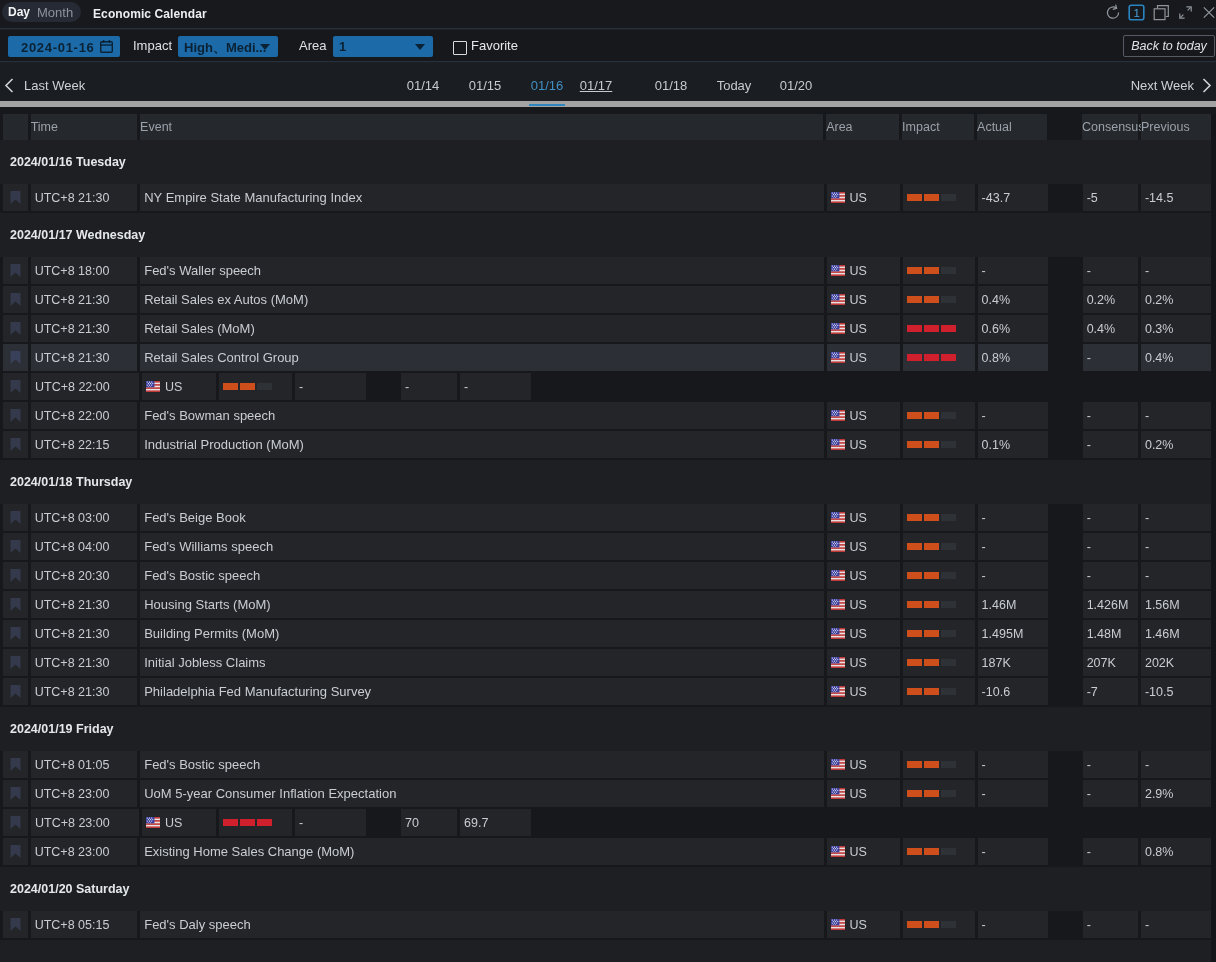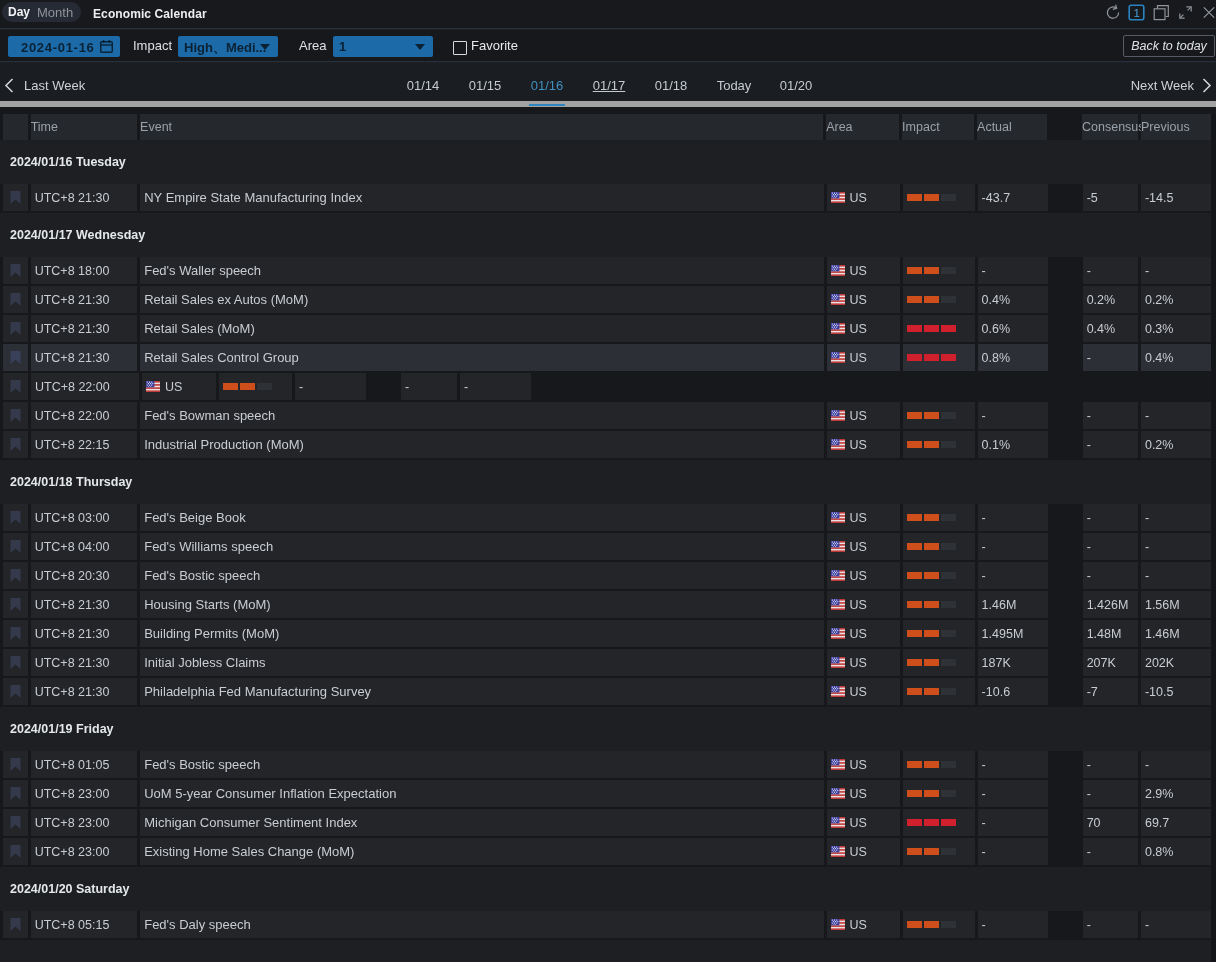--- a/index.html
+++ b/index.html
@@ -166,21 +166,21 @@
 </div>
 
 <div class="weeknav">
   <svg class="chevsvg" style="left:1px;" width="14" height="44">
       <path d="M 11.5 16 L 5 22.5 L 11.5 29" stroke="#cfd3d7" stroke-width="1.6" fill="none"></path>
     </svg>
   <div class="lastweek">Last Week</div>
   <div class="tab" style="left:423px;">01/14</div>
   <div class="tab" style="left:485px;">01/15</div>
   <div class="tab active" style="left:547px;">01/16</div>
-  <div class="tab" style="left:609px;text-decoration:underline;">01/17</div>
+  <div class="tab" style="left:596px;text-decoration:underline;">01/17</div>
   <div class="tab" style="left:671px;">01/18</div>
   <div class="tab" style="left:734px;">Today</div>
   <div class="tab" style="left:796px;">01/20</div>
   <div class="underline"></div>
   <div class="nextweek">Next Week</div>
   <svg class="chevsvg" style="right:2px;" width="14" height="44">
       <path d="M 3.5 16 L 10 22.5 L 3.5 29" stroke="#cfd3d7" stroke-width="1.6" fill="none"></path>
     </svg>
 </div>
 
@@ -576,21 +576,20 @@
       <div class="c6">-</div>
       <div class="c7">2.9%</div>
     </div>
     <div class="row">
       <div class="c0">
         <svg width="11" height="13">
           <use href="#bmk"></use>
         </svg>
       </div>
       <div class="c1">UTC+8 23:00</div>
-      <div class="c2">Michigan Consumer Sentiment Index</div>
       <div class="c3"><svg class="flag" width="14" height="11">
           <use href="#usflag"></use>
         </svg>US</div>
       <div class="c4">
         <span class="bars">
           <span class="bar br"></span>
           <span class="bar br"></span>
           <span class="bar br"></span>
         </span>
       </div>

